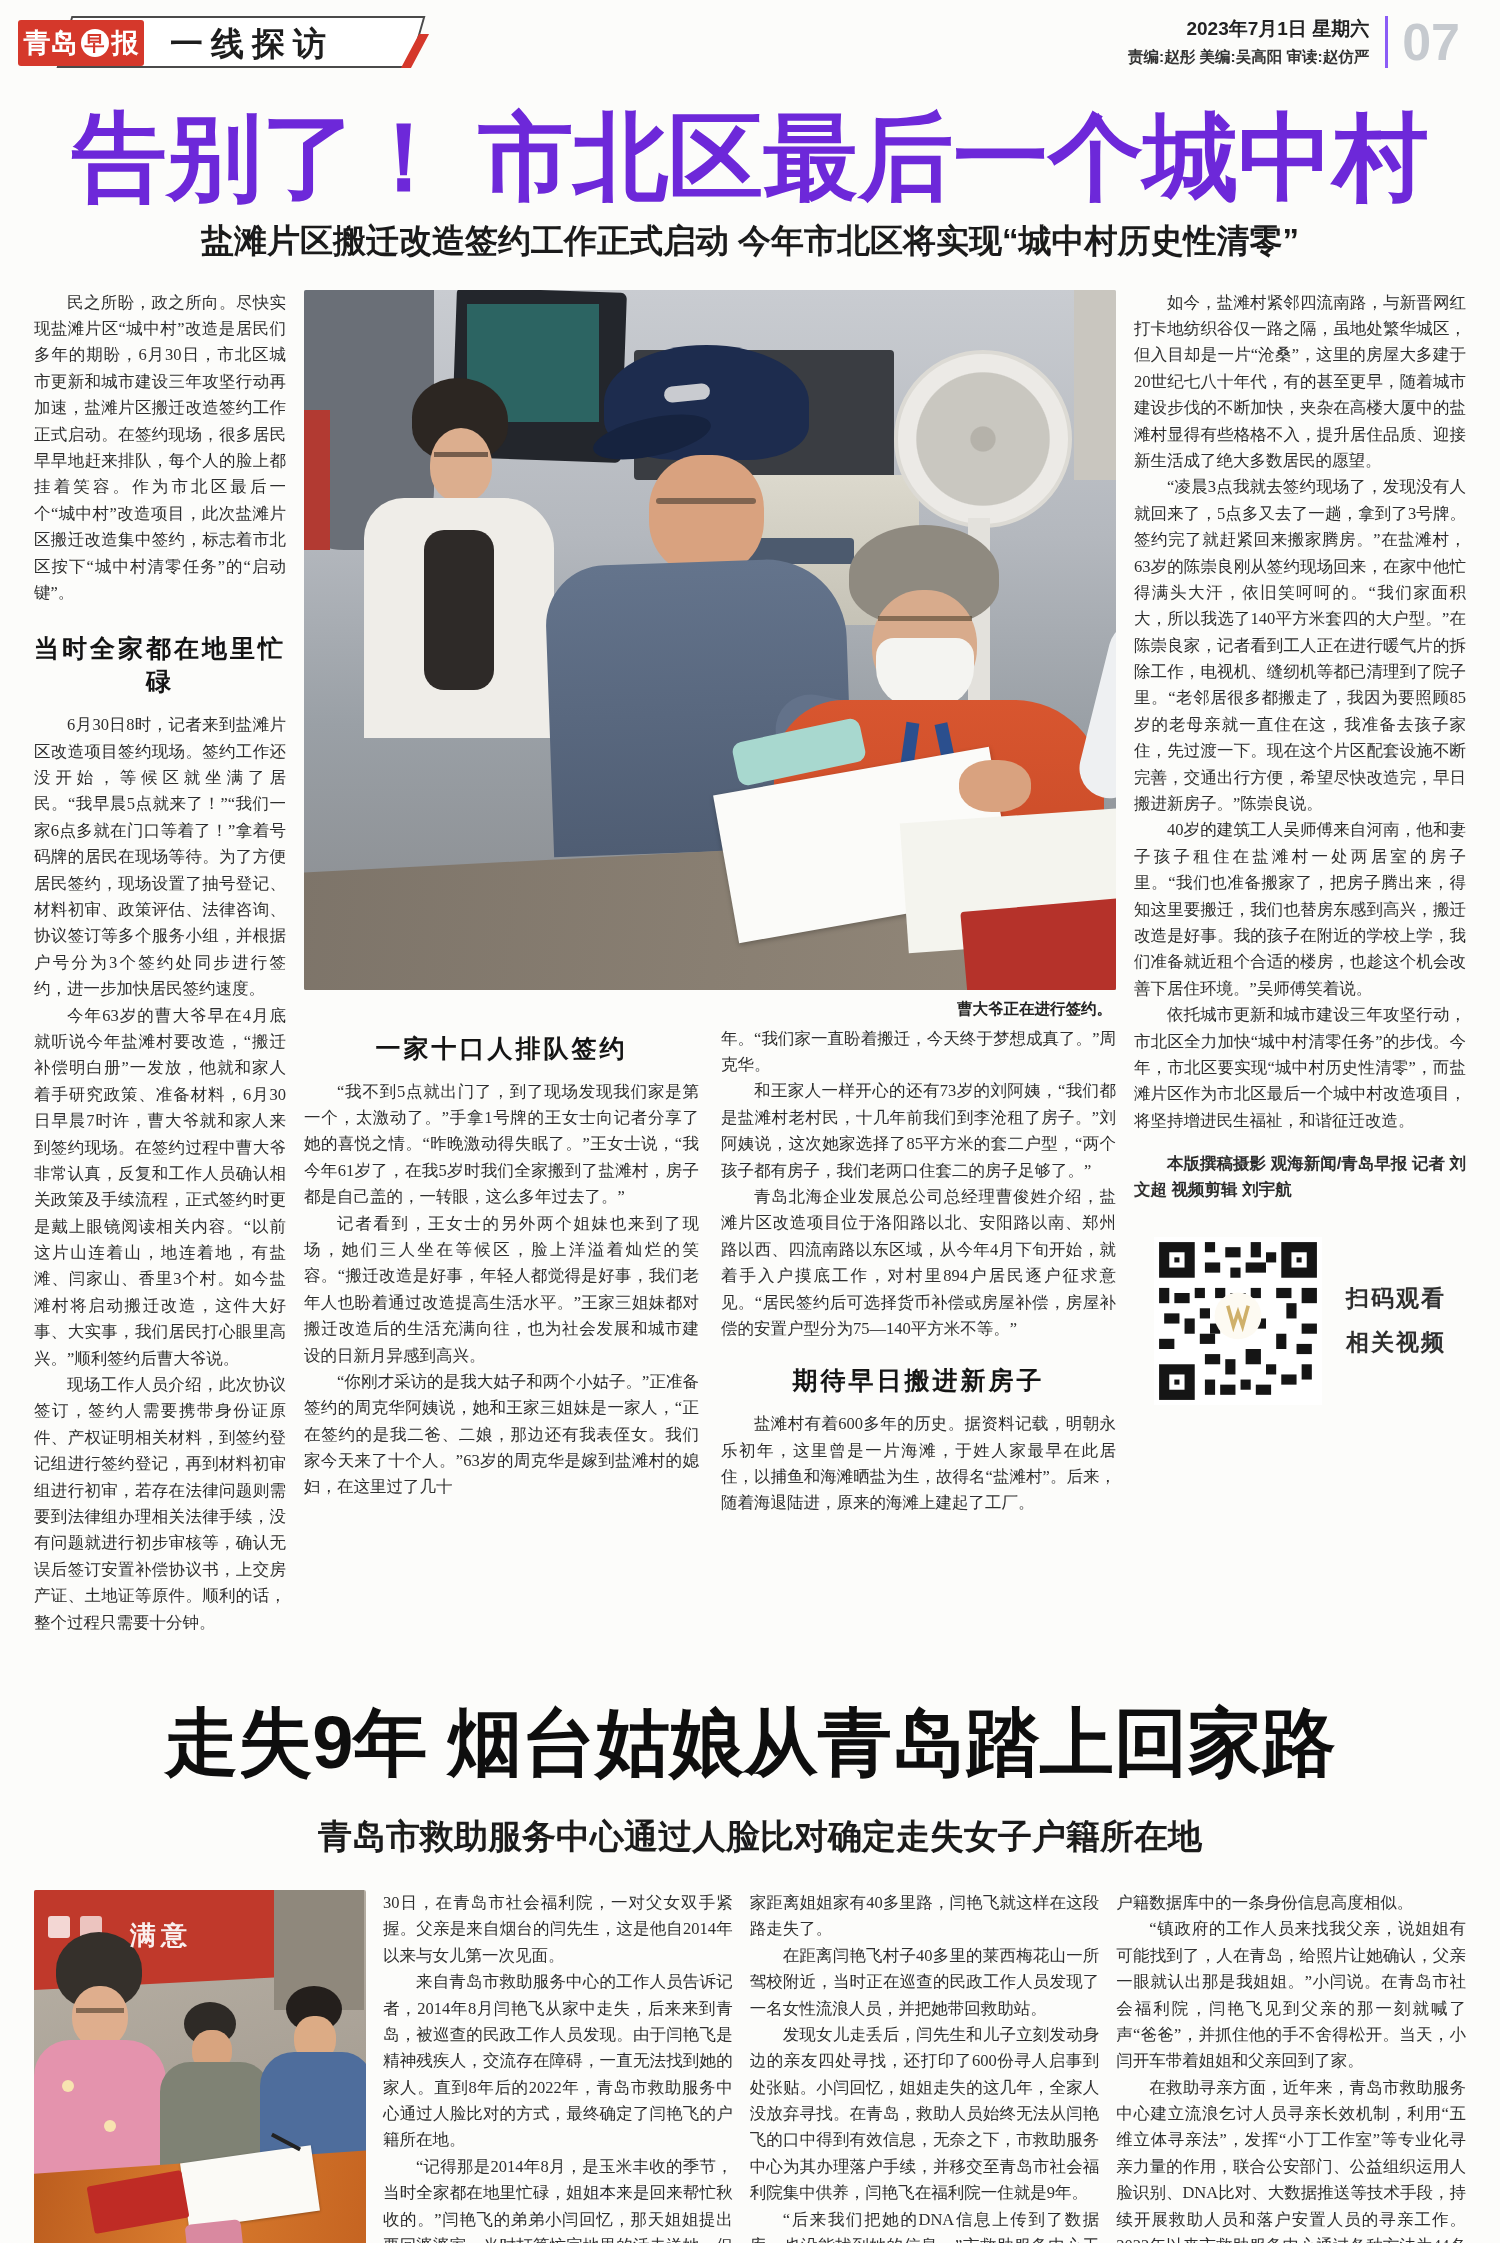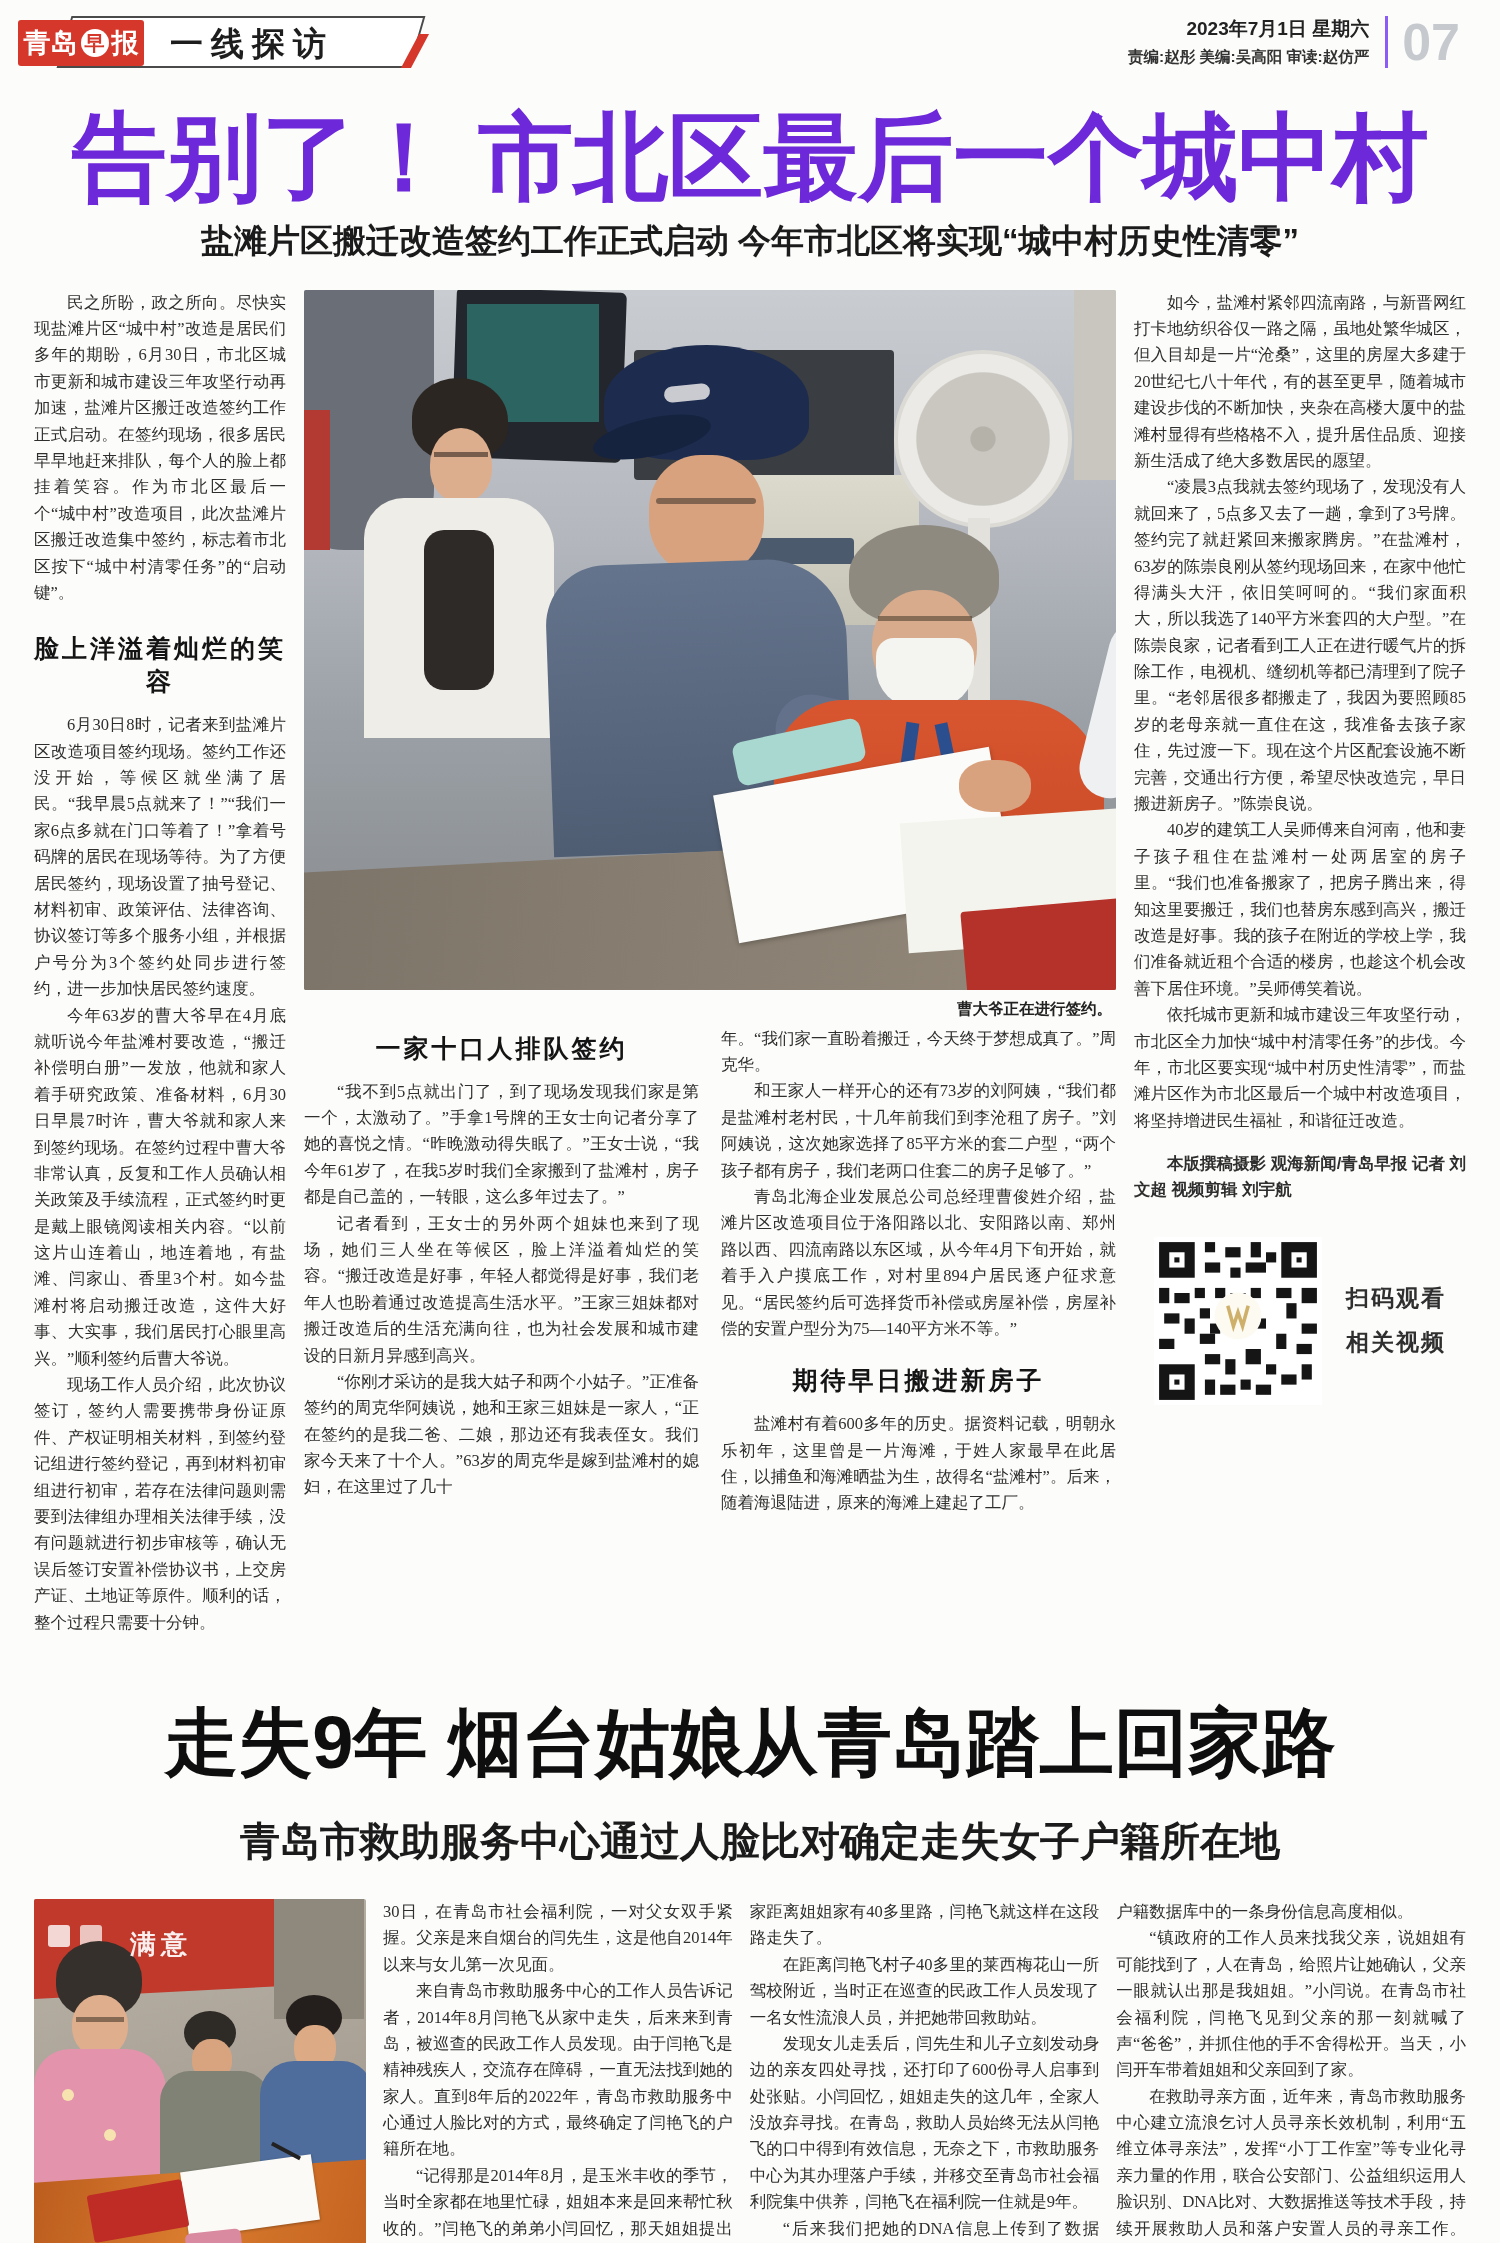--- a/index.html
+++ b/index.html
@@ -48,21 +48,21 @@
   .cont > p:first-child{text-indent:0;}
   .byline{font-weight:700;font-family:"Liberation Sans",sans-serif;margin-top:16px !important;}
   .qr-row{display:flex;align-items:center;justify-content:center;gap:24px;margin-top:34px;}
   .qr-svg{width:168px;height:168px;}
   .qr-label{font-size:23px;font-weight:600;color:#2f2f2f;line-height:1.9;
             font-family:"Liberation Sans",sans-serif;letter-spacing:2px;}
   
   .article2{margin-top:58px;}
   .headline2{text-align:center;font-size:74px;font-weight:900;color:#0e0e0e;margin:0 0 20px;
              font-family:"Liberation Sans",sans-serif;white-space:nowrap;}
-  .subtitle2{text-align:center;font-size:40px;font-weight:700;color:#1b1b1b;margin:0 0 30px;
+  .subtitle2{text-align:center;font-size:34px;font-weight:700;color:#1b1b1b;margin:0 0 30px;
              font-family:"Liberation Sans",sans-serif;padding-left:20px;}
   .a2-body{display:flex;gap:17px;padding:0 34px;align-items:flex-start;}
   .a2-photo-col{width:332px;flex:0 0 auto;}
   .a2-col{flex:1 1 0;min-width:0;}
   .photo2{height:388px;background:linear-gradient(165deg,#bab3a7 0%,#a8a095 55%,#8f887d 100%);}
   .banner-text{position:absolute;left:96px;top:28px;color:#fff;font-size:26px;font-weight:700;
                letter-spacing:5px;opacity:.92;font-family:"Liberation Sans",sans-serif;z-index:2;}
 </style>
 </head>
 <body>
@@ -92,21 +92,21 @@
   <section class="article1">
     <h1 class="headline1">告别了！ 市北区最后一个城中村</h1>
     <h2 class="subtitle1">盐滩片区搬迁改造签约工作正式启动 今年市北区将实现“城中村历史性清零”</h2>
 
     <div class="a1-body">
 
       <div class="a1-col1">
         <div>
             <p>民之所盼，政之所向。尽快实现盐滩片区“城中村”改造是居民们多年的期盼，6月30日，市北区城市更新和城市建设三年攻坚行动再加速，盐滩片区搬迁改造签约工作正式启动。在签约现场，很多居民早早地赶来排队，每个人的脸上都挂着笑容。作为市北区最后一个“城中村”改造项目，此次盐滩片区搬迁改造集中签约，标志着市北区按下“城中村清零任务”的“启动键”。</p>
           </div>
-        <h3 class="subhead">脸上洋溢着灿烂的笑容</h3>
+        <h3 class="subhead">当时全家都在地里忙碌</h3>
         <div>
             <p>6月30日8时，记者来到盐滩片区改造项目签约现场。签约工作还没开始，等候区就坐满了居民。“我早晨5点就来了！”“我们一家6点多就在门口等着了！”拿着号码牌的居民在现场等待。为了方便居民签约，现场设置了抽号登记、材料初审、政策评估、法律咨询、协议签订等多个服务小组，并根据户号分为3个签约处同步进行签约，进一步加快居民签约速度。</p>
             <p>今年63岁的曹大爷早在4月底就听说今年盐滩村要改造，“搬迁补偿明白册”一发放，他就和家人着手研究政策、准备材料，6月30日早晨7时许，曹大爷就和家人来到签约现场。在签约过程中曹大爷非常认真，反复和工作人员确认相关政策及手续流程，正式签约时更是戴上眼镜阅读相关内容。“以前这片山连着山，地连着地，有盐滩、闫家山、香里3个村。如今盐滩村将启动搬迁改造，这件大好事、大实事，我们居民打心眼里高兴。”顺利签约后曹大爷说。</p>
             <p>现场工作人员介绍，此次协议签订，签约人需要携带身份证原件、产权证明相关材料，到签约登记组进行签约登记，再到材料初审组进行初审，若存在法律问题则需要到法律组办理相关法律手续，没有问题就进行初步审核等，确认无误后签订安置补偿协议书，上交房产证、土地证等原件。顺利的话，整个过程只需要十分钟。</p>
           </div>
       </div>
 
       <div class="a1-mid">
         <div class="photo-frame photo1">
           <i style="left:-20px;top:0;width:150px;height:260px;background:#6a6f77;border-radius:0 0 60px 60px"></i>

